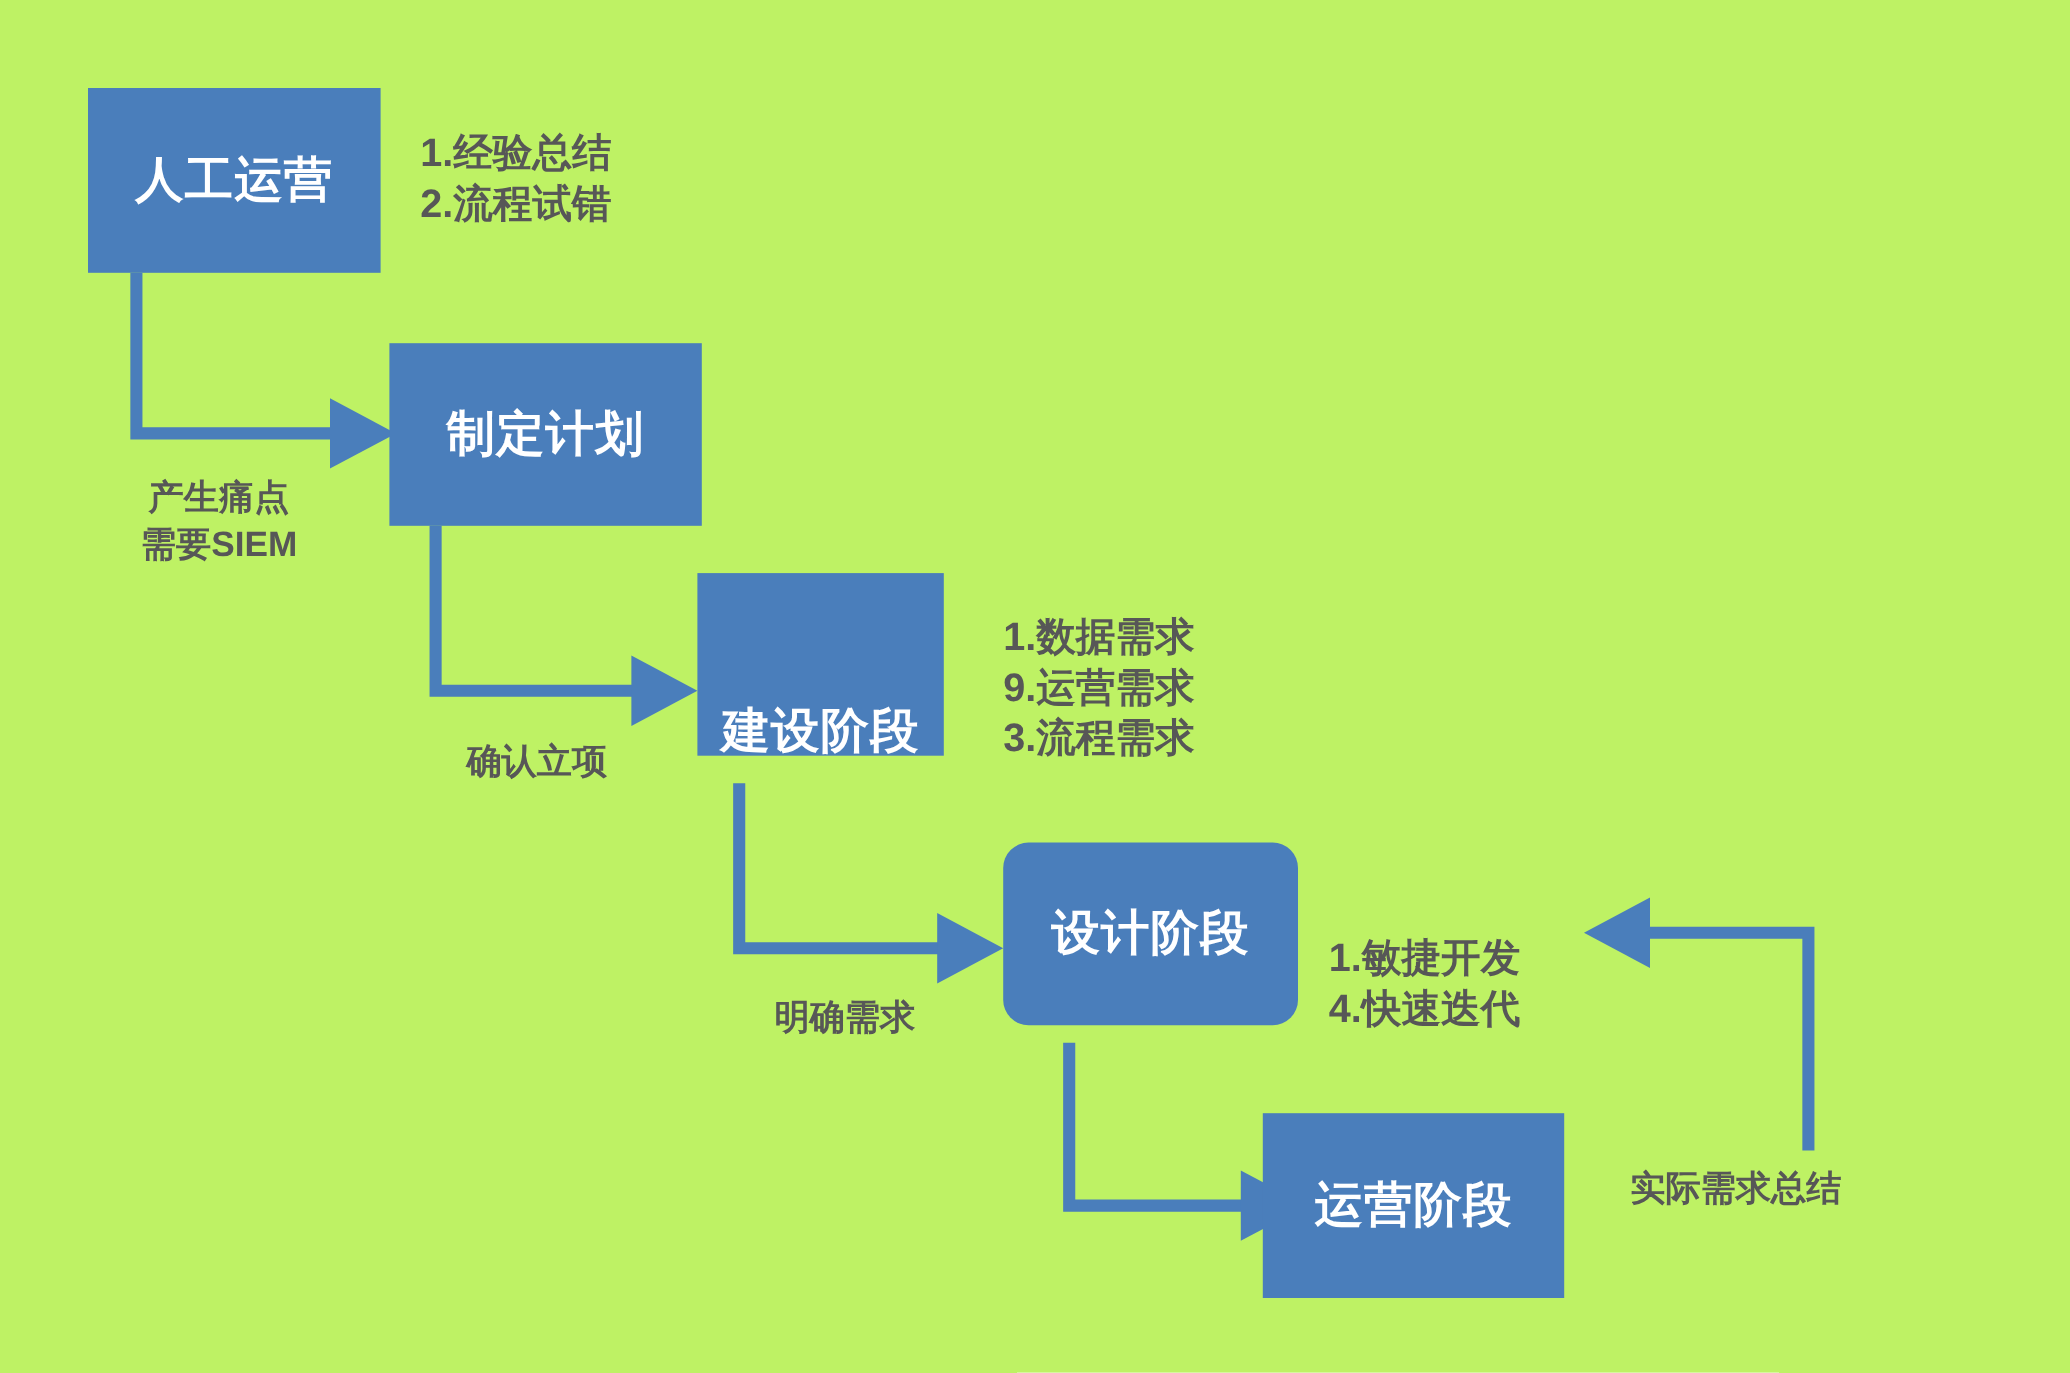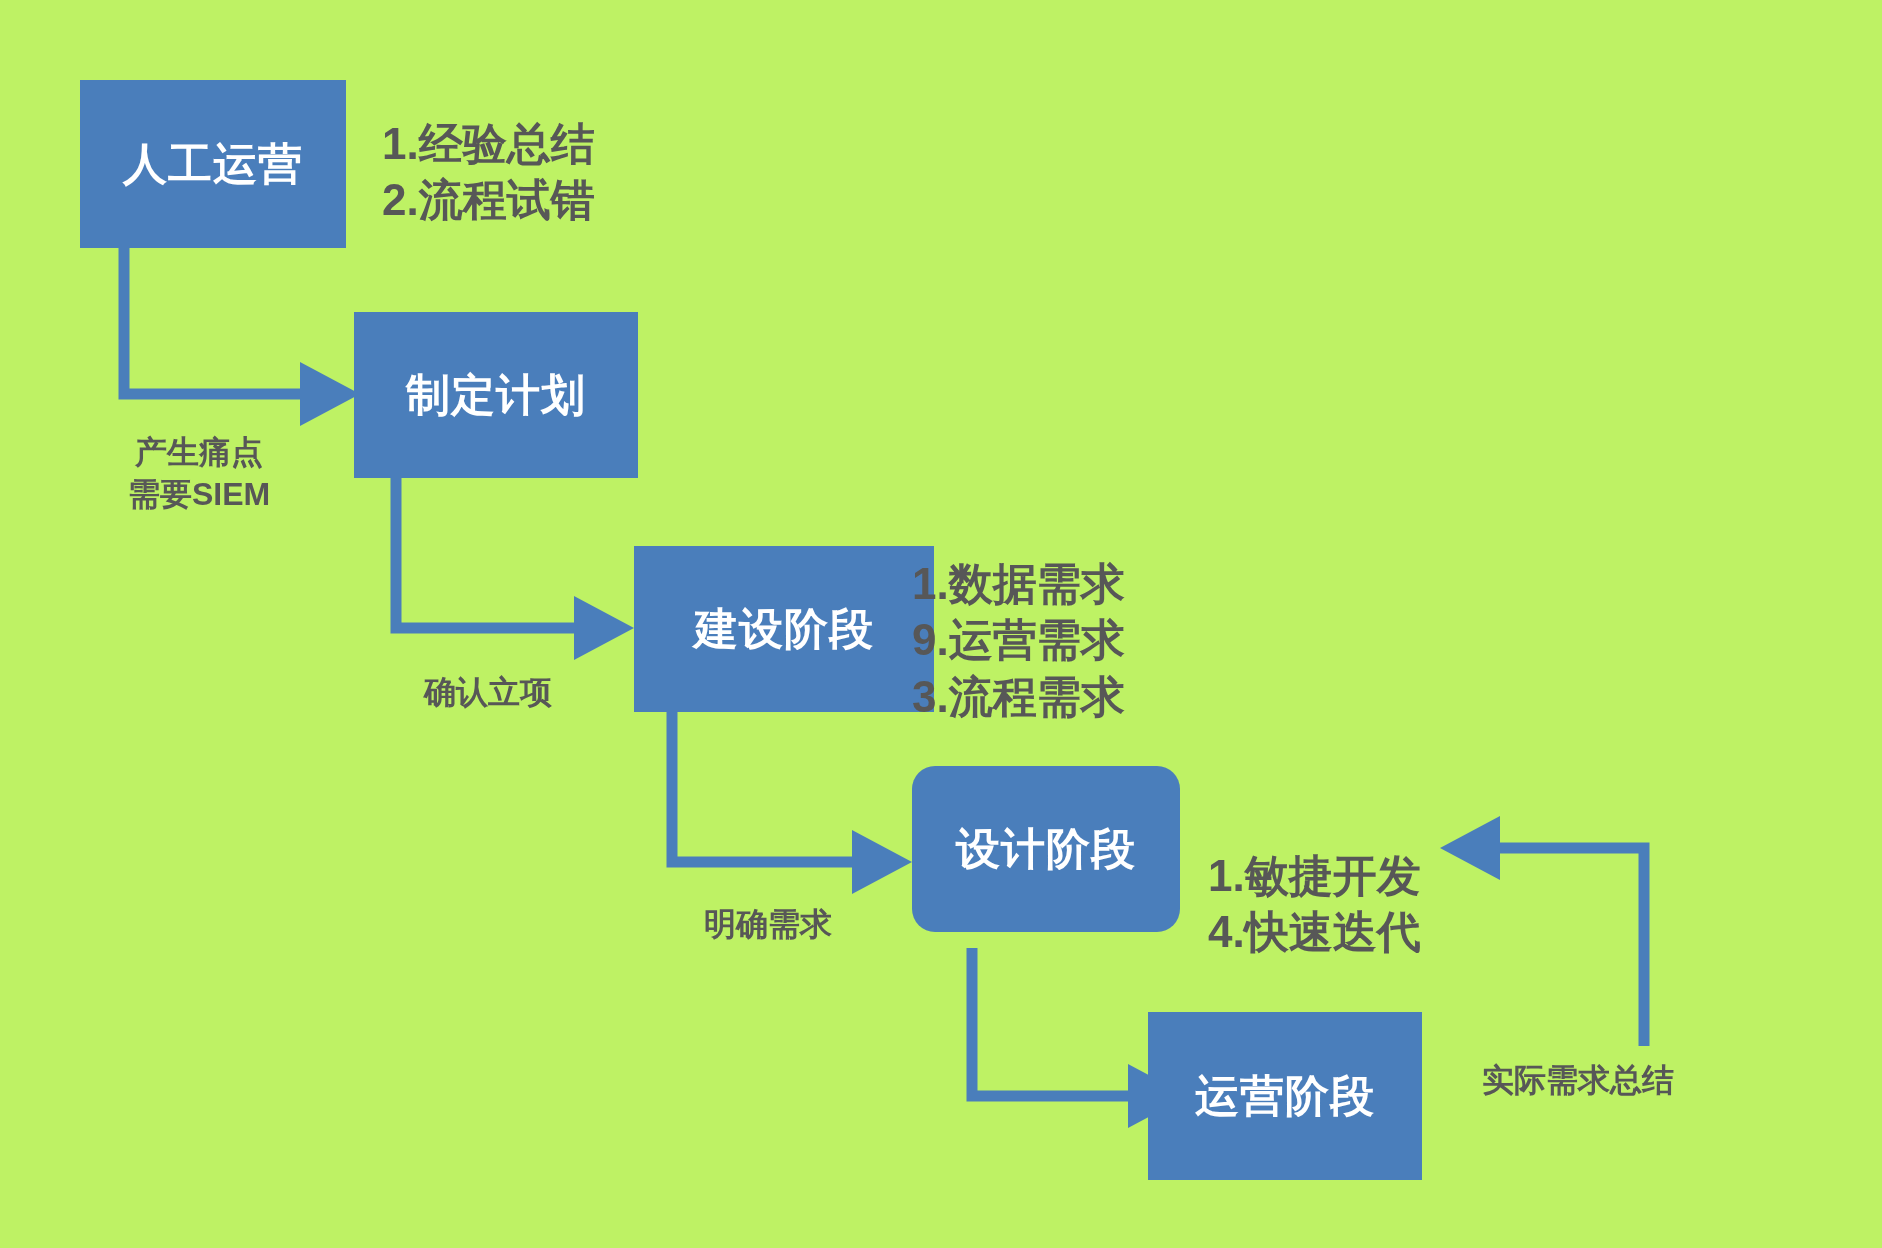--- a/index.html
+++ b/index.html
@@ -38,21 +38,21 @@
     box-sizing: border-box;
   }
   .node-label {
     font-size: 44px;
     line-height: 1;
     white-space: nowrap;
   }
   .annot {
     position: absolute;
     color: #575757;
-    font-size: 44px;
+    font-size: 36px;
     font-weight: bold;
     line-height: 1.28;
     white-space: nowrap;
   }
   .annot-line {
     display: block;
   }
   .edge-label {
     position: absolute;
     color: #575757;
@@ -106,21 +106,21 @@
   </svg>
 
   <div class="node" style="left:80px; top:80px; width:266px; height:168px;">
     <span class="node-label">人工运营</span>
   </div>
 
   <div class="node" style="left:354px; top:312px; width:284px; height:166px;">
     <span class="node-label">制定计划</span>
   </div>
 
-  <div class="node" style="left:634px; top:546px; width:300px; height:166px;">
+  <div class="node" style="left:634px; top:521px; width:224px; height:166px;align-items:flex-end;">
     <span class="node-label">建设阶段</span>
   </div>
 
   <div class="node" style="left:912px; top:766px; width:268px; height:166px;border-radius:23px;">
     <span class="node-label">设计阶段</span>
   </div>
 
   <div class="node" style="left:1148px; top:1012px; width:274px; height:168px;">
     <span class="node-label">运营阶段</span>
   </div>

